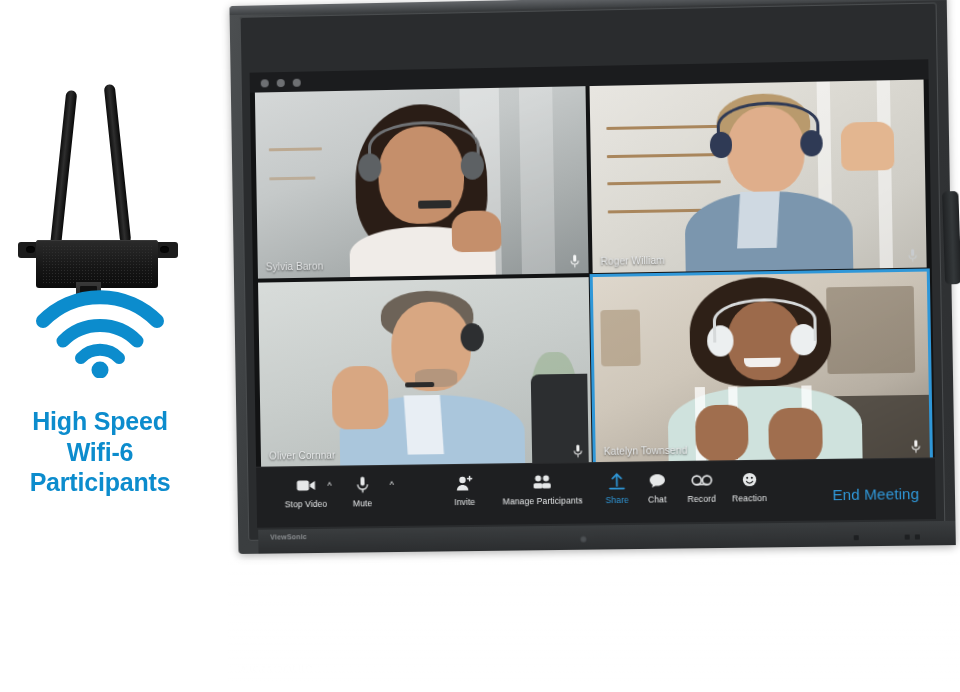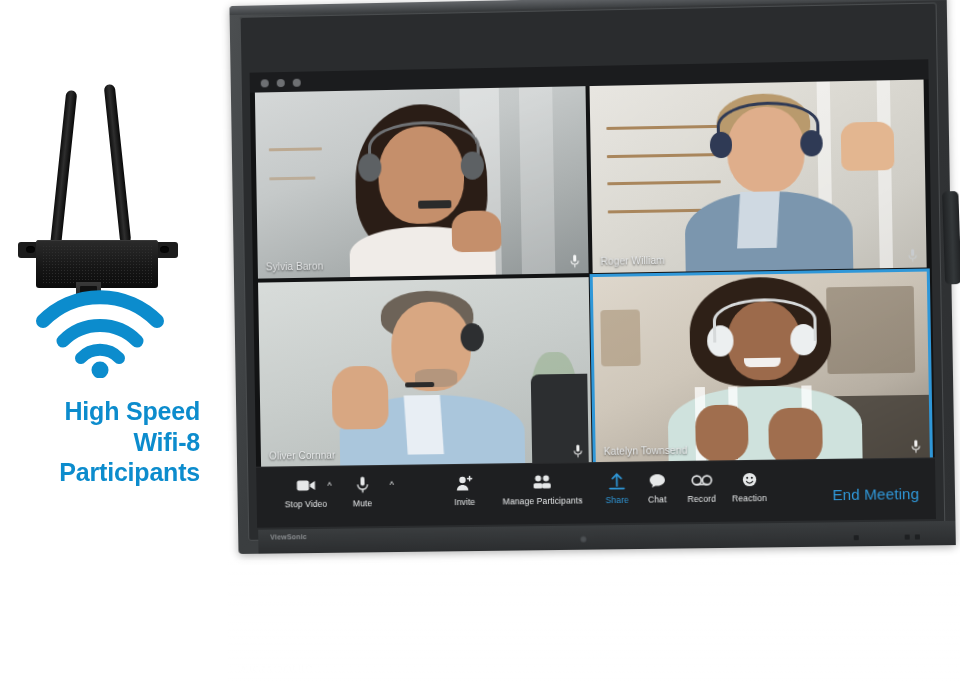--- a/index.html
+++ b/index.html
@@ -50,21 +50,21 @@
   #usb-plug::after{
     content:"";position:absolute;left:4px;top:4px;width:17px;height:7px;
     background:#111;border-radius:1px;box-shadow:0 5px 0 -2px #111;
   }
 
   
   #wifi-icon{position:absolute;left:25px;top:228px;width:150px;height:90px;}
 
   
   #feature-caption{
-    position:absolute;left:0;top:336px;width:200px;text-align:right;
+    position:absolute;left:0;top:346px;width:200px;text-align:center;
     color:#0c8ccd;font-weight:bold;font-size:25px;line-height:1.22;
     letter-spacing:-.2px;
   }
 
   
   #display-wrap{
     position:absolute;left:228px;top:0px;width:732px;height:580px;
   }
 
   
@@ -213,21 +213,21 @@
     <g fill="none" stroke="#0c8ccd" stroke-linecap="round">
       <path d="M18 33 A80 80 0 0 1 132 33" stroke-width="14"></path>
       <path d="M38 53 A52 52 0 0 1 112 53" stroke-width="13"></path>
       <path d="M56 70 A26 26 0 0 1 94 70" stroke-width="12"></path>
     </g>
     <circle cx="75" cy="82" r="8.5" fill="#0c8ccd"></circle>
   </svg>
 
   <div id="feature-caption">
     <div>High Speed</div>
-    <div>Wifi-8</div>
+    <div>Wifi-6</div>
     <div>Participants</div>
   </div>
 </div>
 
 <div id="display-wrap">
   <div id="chassis">
     <div id="chassis-top-edge"></div>
 
     <div id="bezel">
 

